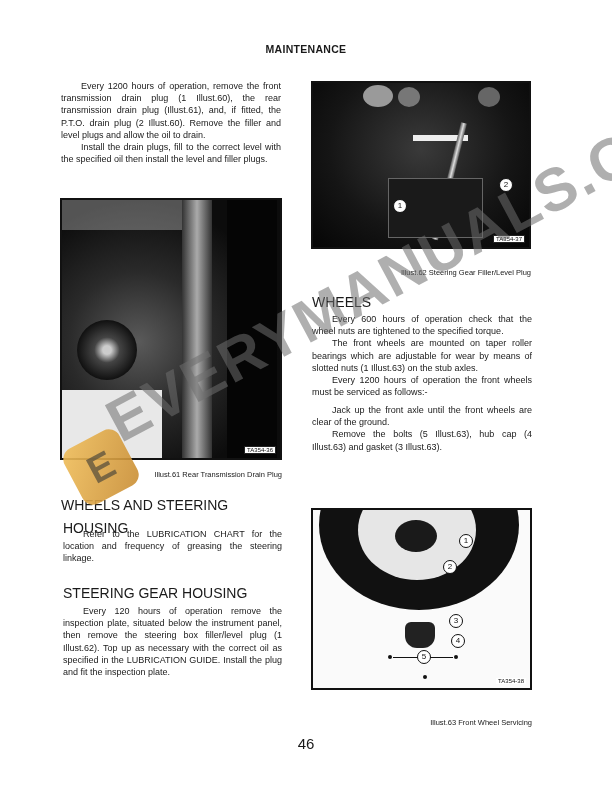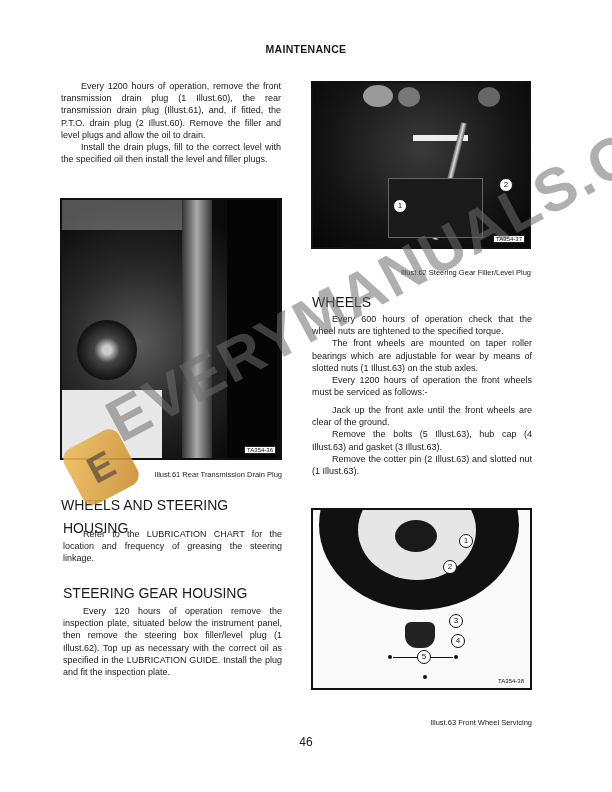--- a/index.html
+++ b/index.html
@@ -9,21 +9,21 @@
     .header { position: absolute; top: 43px; left: 0; width: 612px; text-align: center; font-weight: bold; font-size: 10.5px; letter-spacing: 0.3px; }
     .col { position: absolute; font-size: 9px; line-height: 12.2px; text-align: justify; }
     .col p { margin: 0; }
     .indent { text-indent: 20px; }
     .left-text1 { left: 61px; top: 80px; width: 220px; }
     .heading { position: absolute; font-size: 14px; }
     .caption { position: absolute; font-size: 7.5px; text-align: right; }
     .figure { position: absolute; background: #0b0b0b; border: 2px solid #111; overflow: hidden; }
     .figlabel { position: absolute; background: #fff; color: #111; font-size: 6px; padding: 0 2px; border: 1px solid #222; }
     .callout { position: absolute; width: 14px; height: 14px; border: 1.2px solid #111; border-radius: 50%; background: #fff; font-size: 8px; text-align: center; line-height: 12px; color:#111; }
-    .pagenum { position: absolute; top: 735px; left: 0; width: 612px; text-align: center; font-size: 12px; }
+    .pagenum { position: absolute; top: 735px; left: 0; width: 612px; text-align: center; font-size: 15px; }
     .watermark-text { position: absolute; left: 95px; top: 395px; font-size: 60px; font-weight: bold; color: rgba(110,110,110,0.55); transform: rotate(-28deg); transform-origin: left top; letter-spacing: 2px; white-space: nowrap; pointer-events: none; font-family: "Liberation Sans", sans-serif; }
     .watermark-logo { position: absolute; left: 70px; top: 436px; width: 62px; height: 62px; border-radius: 12px; background: linear-gradient(135deg, rgba(240,190,90,0.9), rgba(200,140,50,0.9)); transform: rotate(-28deg); display: flex; align-items: center; justify-content: center; font-size: 38px; font-weight: bold; color: rgba(90,80,60,0.75); }
   </style>
 </head>
 <body>
 
 <div class="page">
 
   <div class="header">MAINTENANCE</div>
 
@@ -68,21 +68,20 @@
 
   <div class="heading" style="left:312px; top:294px;">WHEELS</div>
   <div class="col" style="left:312px; top:313px; width:220px;">
     <p class="indent">Every 600 hours of operation check that the wheel nuts are tightened to the specified torque.</p>
     <p class="indent">The front wheels are mounted on taper roller bearings which are adjustable for wear by means of slotted nuts (1 Illust.63) on the stub axles.</p>
     <p class="indent">Every 1200 hours of operation the front wheels must be serviced as follows:-</p>
   </div>
   <div class="col" style="left:312px; top:404px; width:220px;">
     <p class="indent">Jack up the front axle until the front wheels are clear of the ground.</p>
     <p class="indent">Remove the bolts (5 Illust.63), hub cap (4 Illust.63) and gasket (3 Illust.63).</p>
-    <p class="indent">Remove the cotter pin (2 Illust.63) and slotted nut (1 Illust.63).</p>
   </div>
 
   <div class="figure" style="left:311px; top:508px; width:221px; height:182px; background:#fafafa;">
     <div style="position:absolute; left:6px; top:-70px; width:200px; height:170px; border-radius:50%; background:#111;"></div>
     <div style="position:absolute; left:45px; top:-30px; width:118px; height:100px; border-radius:50%; background:#e6e6e6;"></div>
     <div style="position:absolute; left:82px; top:10px; width:42px; height:32px; border-radius:50%; background:#1a1a1a;"></div>
     <div class="callout" style="left:146px; top:24px;">1</div>
     <div class="callout" style="left:130px; top:50px;">2</div>
     <div style="position:absolute; left:92px; top:112px; width:30px; height:26px; border-radius:6px 6px 12px 12px; background:#222;"></div>
     <div class="callout" style="left:136px; top:104px;">3</div>

